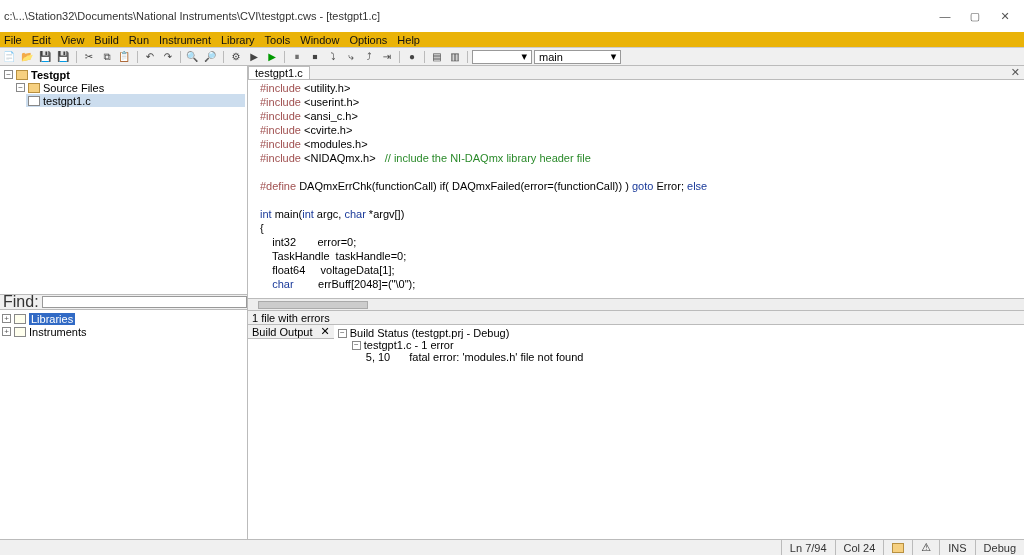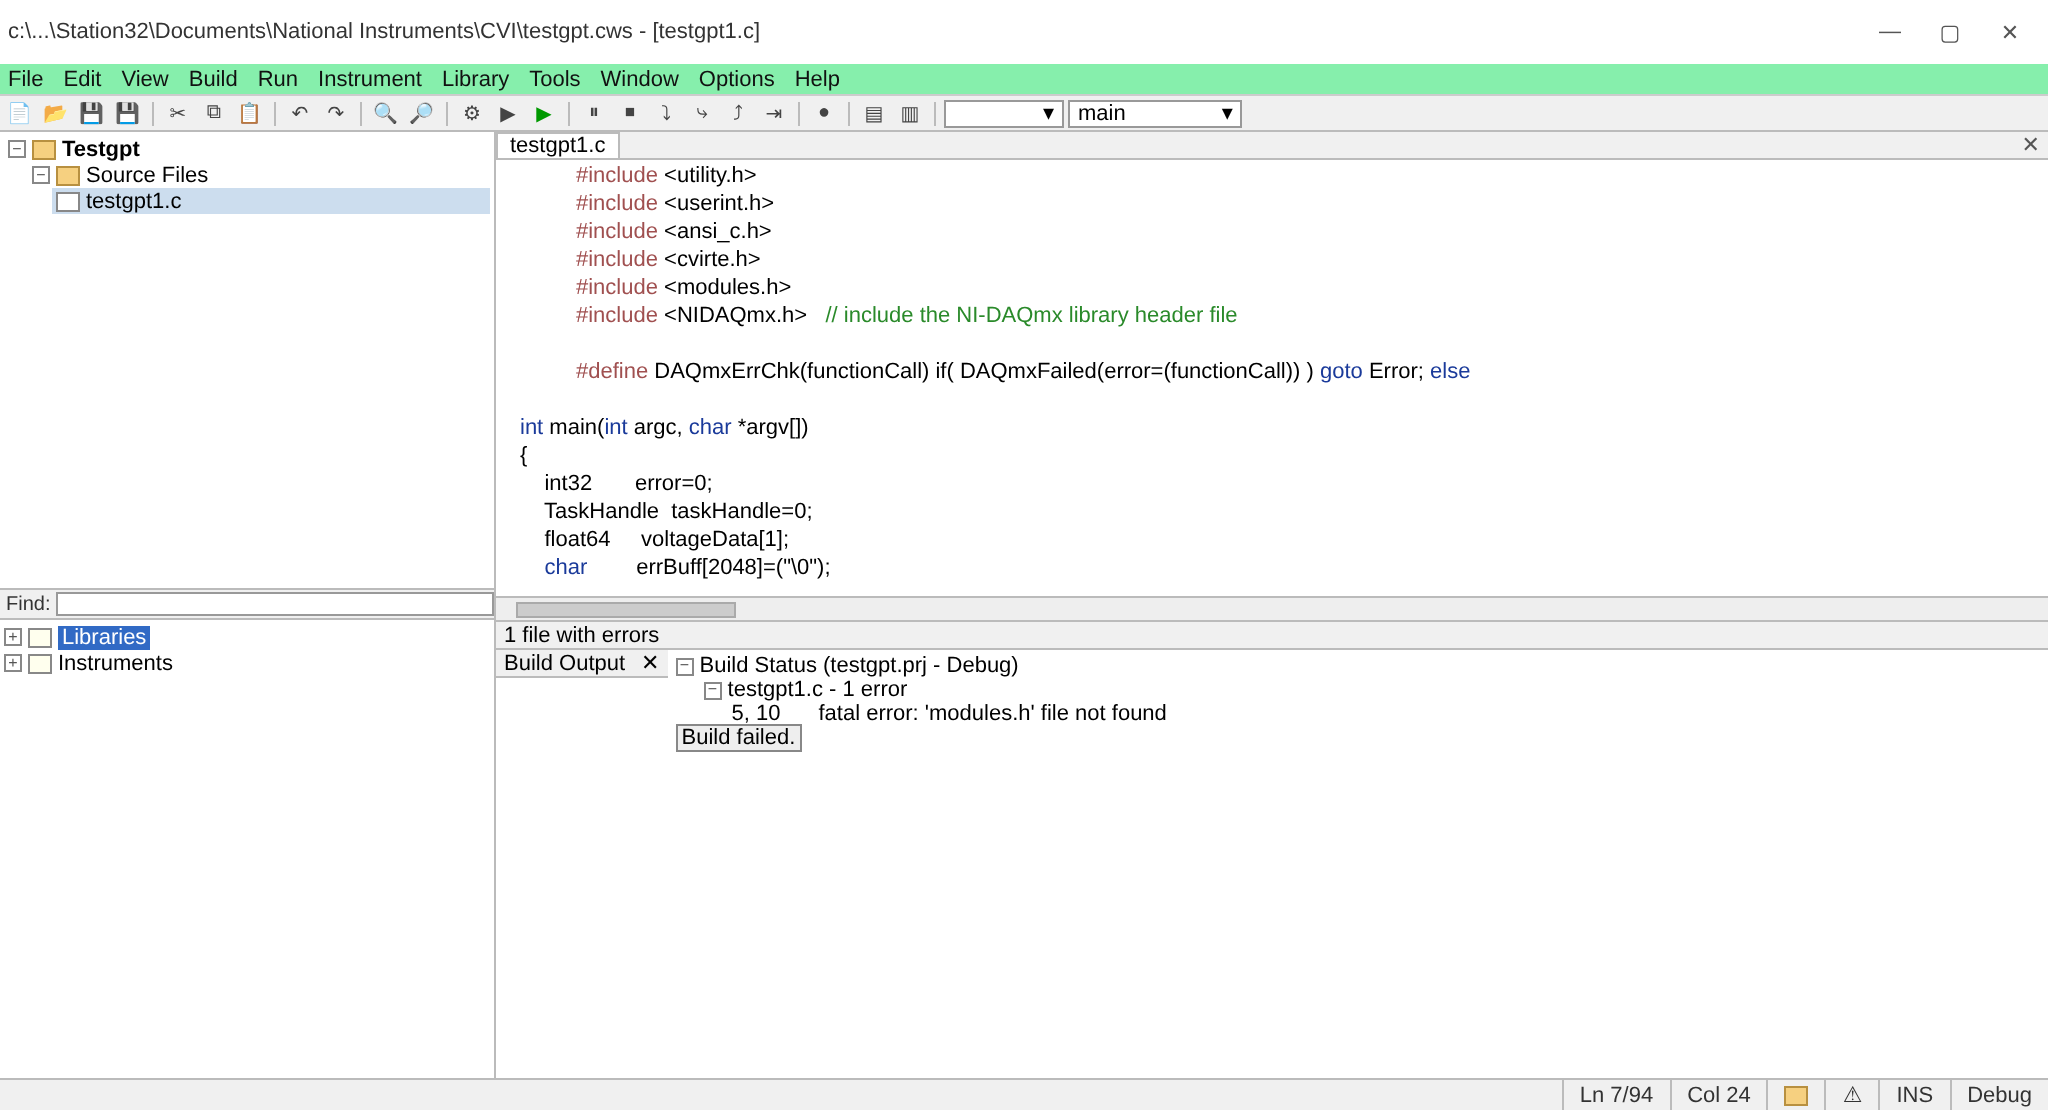--- a/index.html
+++ b/index.html
@@ -2,53 +2,53 @@
 <html><head>
 <meta charset="utf-8">
 <style>
 * { margin: 0; padding: 0; box-sizing: border-box; font-family: "Segoe UI", Tahoma, sans-serif; font-size: 11px; }
 body { width: 1024px; height: 555px; background: #f0f0f0; overflow: hidden; display: flex; flex-direction: column; }
 
 .titlebar { height: 32px; background: #fff; display: flex; align-items: center; padding: 0 4px; color: #333; }
 .titlebar .spacer { flex: 1; }
 .titlebar .wbtn { width: 30px; text-align: center; color: #555; }
 
-.menubar { height: 16px; background: #86efac; display: flex; align-items: center; padding: 0 4px; gap: 10px; color: #111; border-bottom: 1px solid #ccc; }
+.menubar { height: 16px; background: #eab308; display: flex; align-items: center; padding: 0 4px; gap: 10px; color: #111; border-bottom: 1px solid #ccc; }
 .menubar span { cursor: default; }
 
 .toolbar { height: 18px; background: #f0f0f0; border-bottom: 1px solid #bbb; display: flex; align-items: center; padding: 0 2px; gap: 2px; }
 .tbtn { width: 16px; height: 14px; display: flex; align-items: center; justify-content: center; font-size: 10px; color: #444; border: 1px solid transparent; }
 .tsep { width: 1px; height: 12px; background: #bbb; margin: 0 2px; }
 .tsel { height: 14px; border: 1px solid #999; background: #fff; font-size: 10px; padding: 0 4px; min-width: 60px; display: flex; align-items: center; justify-content: space-between; }
 .tsel.wide { min-width: 80px; gap: 48px; }
 
 .main { flex: 1; display: flex; overflow: hidden; }
 .left { width: 248px; display: flex; flex-direction: column; border-right: 1px solid #bbb; background: #fff; }
 .tree { flex: 1; background: #fff; overflow: auto; padding: 2px; }
 .tree-item { display: flex; align-items: center; gap: 3px; padding: 0 2px; height: 13px; white-space: nowrap; }
 .tree-item.sel { background: #cde; }
 .ind1 { margin-left: 12px; } .ind2 { margin-left: 24px; }
 .exp { width: 9px; height: 9px; border: 1px solid #888; display: flex; align-items: center; justify-content: center; font-size: 8px; line-height: 1; color: #555; }
 .ticon { width: 12px; height: 10px; background: #f6d080; border: 1px solid #b89040; flex-shrink: 0; }
 .ficon { width: 12px; height: 10px; background: #fff; border: 1px solid #888; flex-shrink: 0; }
 .findrow { height: 15px; border-top: 1px solid #bbb; display: flex; align-items: center; background: #f0f0f0; }
-.findrow label { padding: 15px 3px; color: #333; font-size: 10px; }
+.findrow label { padding: 15px 3px; color: #333; font-size: 16px; }
 .findrow input { flex: 1; height: 12px; border: 1px solid #999; font-size: 10px; padding: 0 2px; }
 .libtree { height: 230px; border-top: 1px solid #bbb; background: #fff; padding: 2px; overflow: auto; }
 .lib-item { display: flex; align-items: center; gap: 3px; height: 13px; font-size: 10px; }
 .lib-item.sel span.lbl { background: #316ac5; color: #fff; padding: 0 2px; }
 .licon { width: 12px; height: 10px; border: 1px solid #888; background: #ffe; flex-shrink: 0; }
 
 .right { flex: 1; display: flex; flex-direction: column; overflow: hidden; }
 .tabstrip { height: 14px; background: #f0f0f0; border-bottom: 1px solid #bbb; display: flex; align-items: flex-end; }
 .tab { height: 13px; background: #fff; border: 1px solid #bbb; border-bottom: none; padding: 0 6px; font-size: 10px; display: flex; align-items: center; }
 .tabclose { margin-left: auto; padding: 0 4px; color: #555; }
 
 .editor { flex: 1; background: #fff; overflow: auto; font-family: "Courier New", monospace; font-size: 10px; line-height: 12px; padding: 2px 0 2px 12px; white-space: pre; color: #000; position: relative; }
-.c-pre { color: #a05050; margin-left: 28px; }
+.c-pre { color: #a05050; }
 .c-cm { color: #2a8a2a; }
 .c-kw { color: #1a3a9a; }
 
 .hscroll { height: 12px; background: #eee; border-top: 1px solid #bbb; position: relative; }
 .hscroll .thumb { position: absolute; left: 10px; width: 110px; height: 8px; top: 2px; background: #ccc; border: 1px solid #aaa; }
 
 .erow { height: 14px; background: #f0f0f0; border-top: 1px solid #bbb; padding: 0 4px; font-size: 10px; display: flex; align-items: center; }
 .build { flex: 1; background: #fff; border-top: 1px solid #bbb; display: flex; flex-direction: row; }
 .build-hdr { height: 14px; background: #f0f0f0; border-bottom: 1px solid #bbb; display: flex; padding: 0 4px; align-items: center; font-size: 10px; }
 .build-body { flex: 1; background: #fff; padding: 2px 4px; font-size: 10px; overflow: auto; }
@@ -226,23 +226,20 @@
           <span>Build Status (testgpt.prj - Debug)</span>
         </div>
         <div class="bline" style="padding-left:14px">
           <span class="exp">−</span>
           <span>testgpt1.c - 1 error</span>
         </div>
         <div class="bline" style="padding-left:28px">
           <span>5, 10</span>
           <span style="margin-left:16px">fatal error: 'modules.h' file not found</span>
         </div>
-        <div class="bline">
-          <span class="bfail">Build failed.</span>
-        </div>
       </div>
     </div>
   </div>
 </div>
 
 <div class="statusbar">
   <div class="spacer"></div>
   <div class="pane">Ln 7/94</div>
   <div class="pane">Col 24</div>
   <div class="pane">

